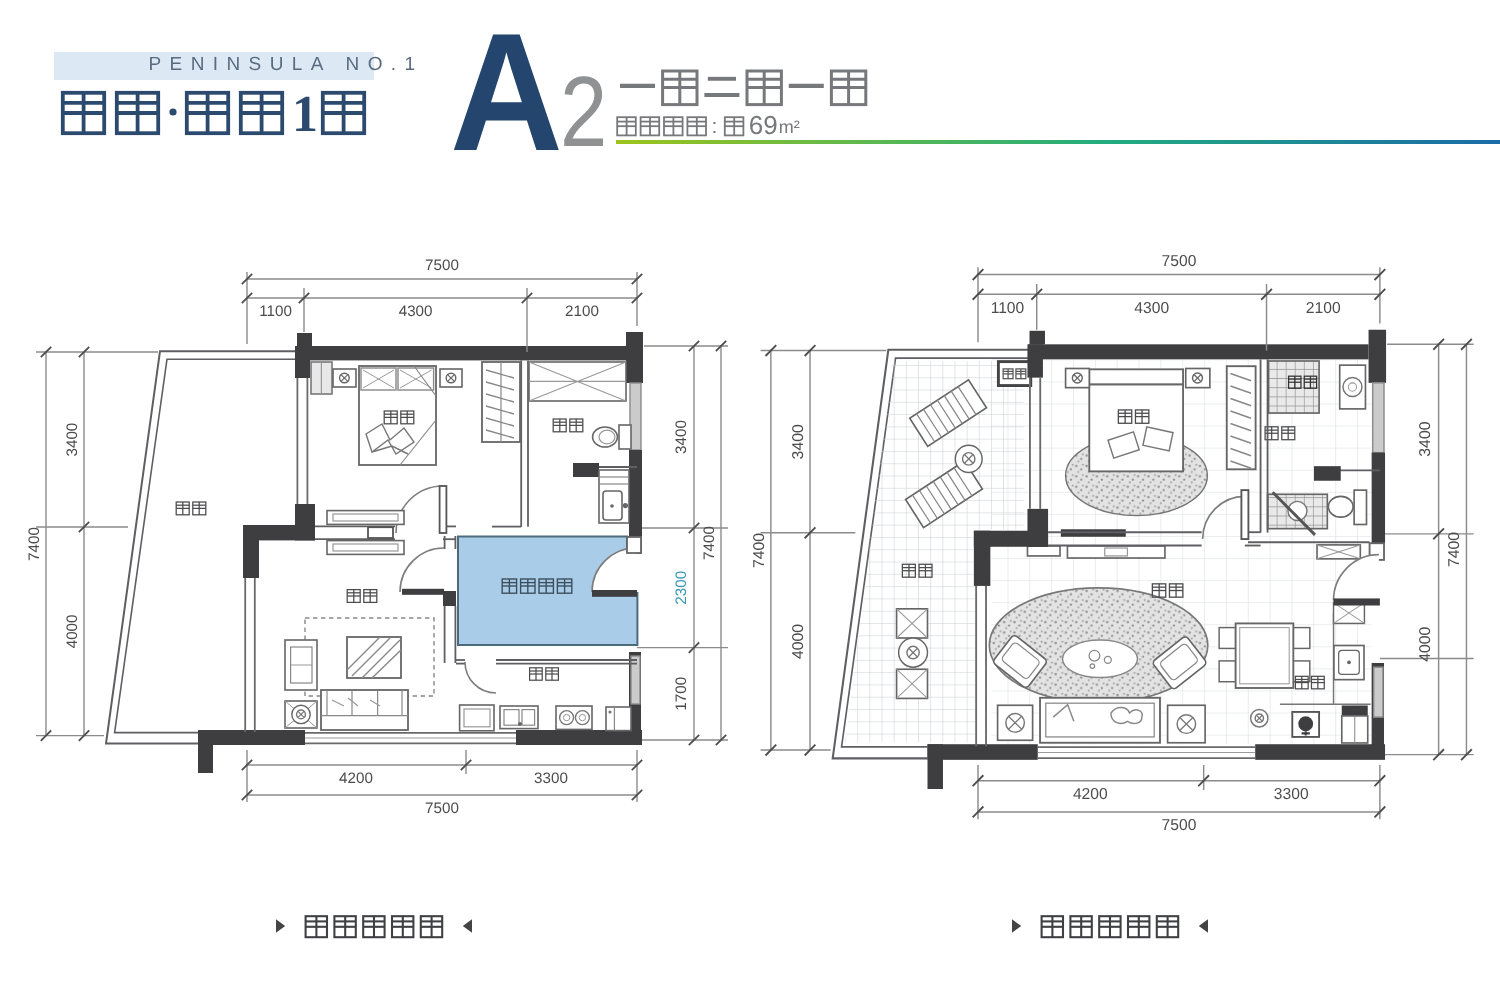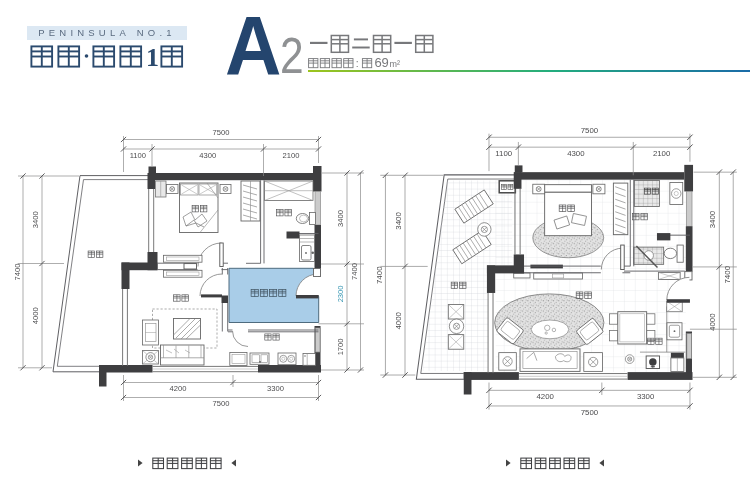--- a/index.html
+++ b/index.html
@@ -3,21 +3,21 @@
 <style>
  html,body{margin:0;padding:0;background:#fff;width:750px;height:500px;overflow:hidden;}
  #page{position:relative;width:750px;height:500px;font-family:"Liberation Sans",sans-serif;}
  .abs{position:absolute;}
 </style></head>
 <body>
 <div id="page">
 
 <div class="abs" style="left:27px;top:25.5px;width:160px;height:14.5px;background:#dce8f3;"></div>
 
-<div class="abs" style="left:27px;top:26.5px;width:160px;text-align:center;font-size:9.5px;letter-spacing:4.2px;color:#5a6b80;white-space:nowrap;">PENINSULA&nbsp;NO.1</div>
+<div class="abs" style="left:27px;top:26.5px;width:160px;text-align:center;font-size:9.5px;letter-spacing:4.2px;color:#5a6b80;white-space:nowrap;padding-left:36px;">PENINSULA&nbsp;NO.1</div>
 
 <div class="abs" style="left:225px;top:-2px;font-size:84px;font-weight:bold;color:#24456e;transform:scaleX(0.93);transform-origin:left top;">A</div>
 
 <div class="abs" style="left:280px;top:27px;font-size:50px;color:#8f9193;transform:scaleX(0.85);transform-origin:left top;">2</div>
 
 <svg class="abs" style="left:0;top:0" width="750" height="500" viewBox="0 0 750 500">
 <defs>
 <pattern id="tile" width="10.6" height="10.6" patternUnits="userSpaceOnUse">
  <path d="M 10.6,0 L 0,0 0,10.6" fill="none" stroke="#d2d7dc" stroke-width="0.5"></path>
 </pattern>

